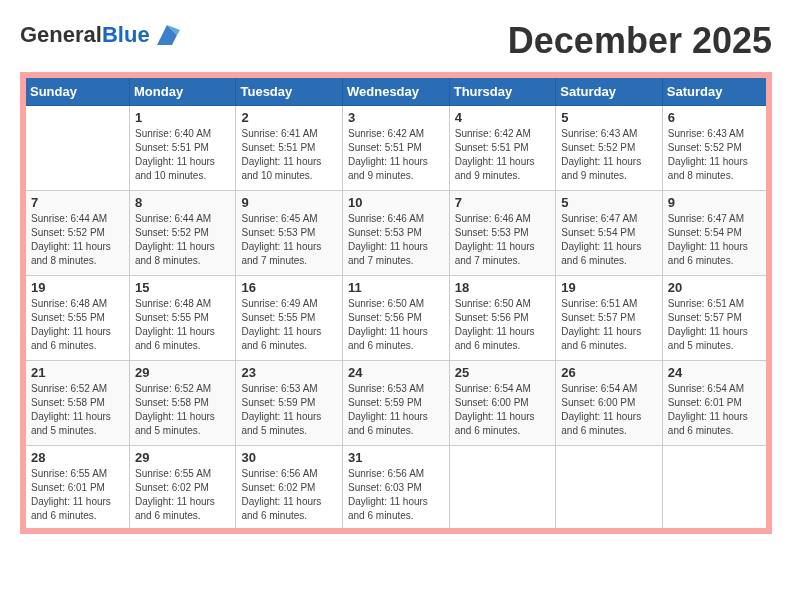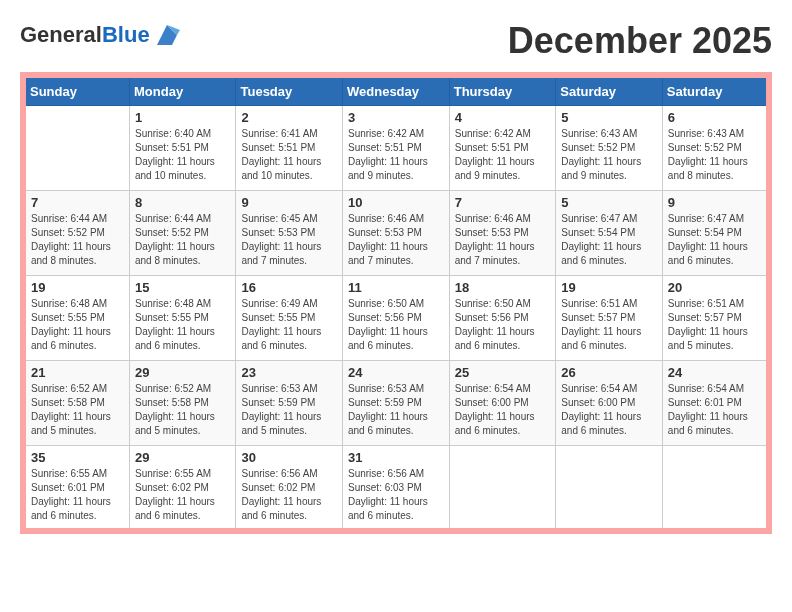--- a/index.html
+++ b/index.html
@@ -232,21 +232,21 @@
           <span class="day-number">26</span>
           <div class="day-info">Sunrise: 6:54 AM<br>Sunset: 6:00 PM<br>Daylight: 11 hours<br>and 6 minutes.</div>
         </td>
         <td>
           <span class="day-number">24</span>
           <div class="day-info">Sunrise: 6:54 AM<br>Sunset: 6:01 PM<br>Daylight: 11 hours<br>and 6 minutes.</div>
         </td>
       </tr>
       <tr>
         <td>
-          <span class="day-number">35</span>
+          <span class="day-number">28</span>
           <div class="day-info">Sunrise: 6:55 AM<br>Sunset: 6:01 PM<br>Daylight: 11 hours<br>and 6 minutes.</div>
         </td>
         <td>
           <span class="day-number">29</span>
           <div class="day-info">Sunrise: 6:55 AM<br>Sunset: 6:02 PM<br>Daylight: 11 hours<br>and 6 minutes.</div>
         </td>
         <td>
           <span class="day-number">30</span>
           <div class="day-info">Sunrise: 6:56 AM<br>Sunset: 6:02 PM<br>Daylight: 11 hours<br>and 6 minutes.</div>
         </td>

